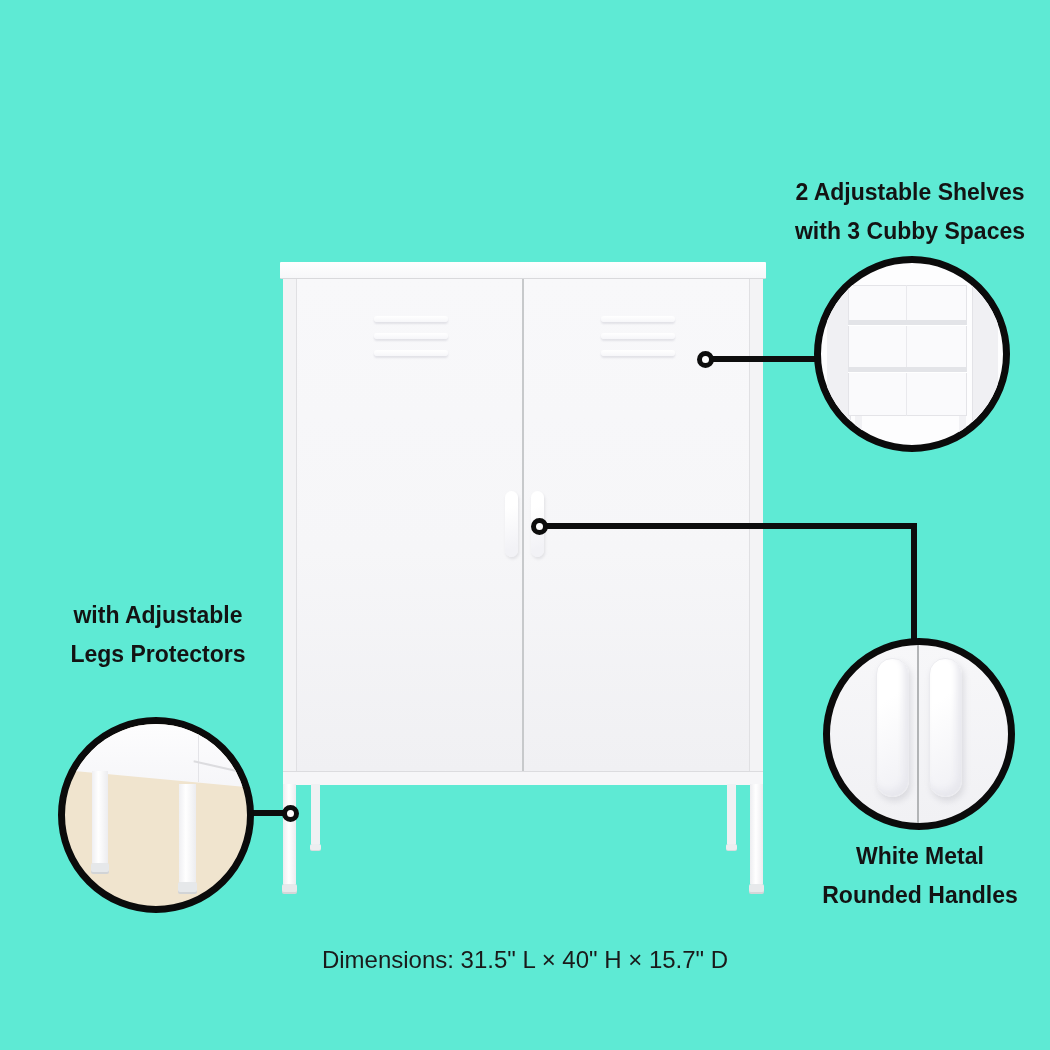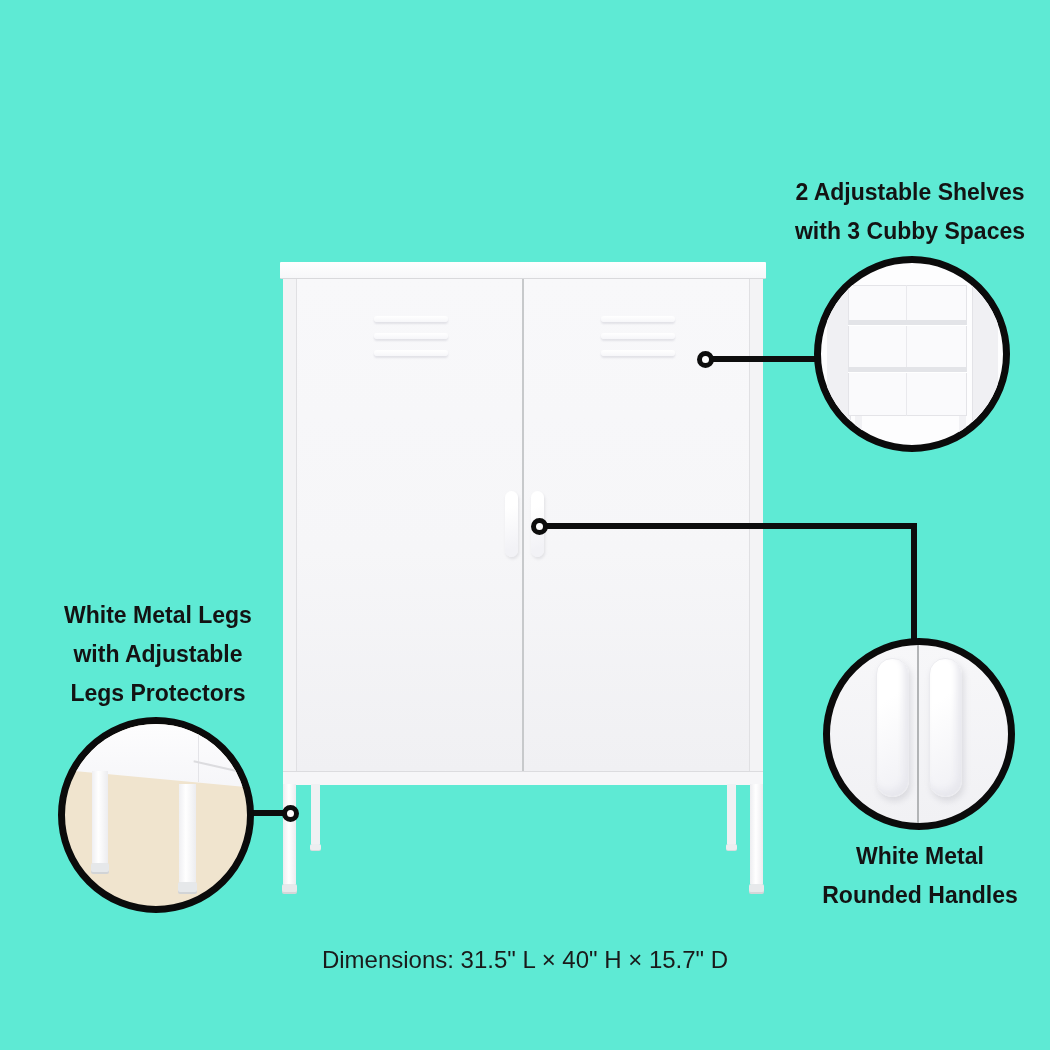--- a/index.html
+++ b/index.html
@@ -144,21 +144,20 @@
     <div class="abs zleg" style="left:114px;top:60px;width:17px;height:98px;"></div>
     <div class="abs zfoot" style="left:113px;top:158px;width:19px;height:10px;"></div>
   </div>
 
   <div class="abs label" style="left:760px;top:173px;width:300px;">
     <span>2 Adjustable Shelves</span>
     <span>with 3 Cubby Spaces</span>
   </div>
 
   <div class="abs label" style="left:8px;top:596px;width:300px;">
-    <span>White Metal Legs</span>
     <span>with Adjustable</span>
     <span>Legs Protectors</span>
   </div>
 
   <div class="abs label" style="left:770px;top:837px;width:300px;">
     <span>White Metal</span>
     <span>Rounded Handles</span>
   </div>
 
   <div class="abs dims" style="left:225px;top:946px;width:600px;">Dimensions: 31.5" L × 40" H × 15.7" D</div>

